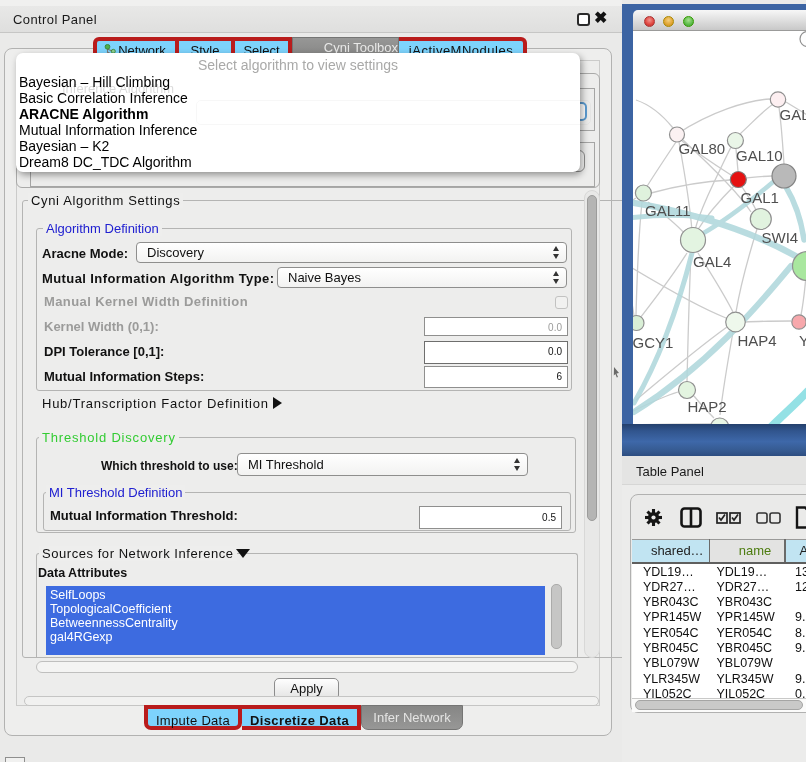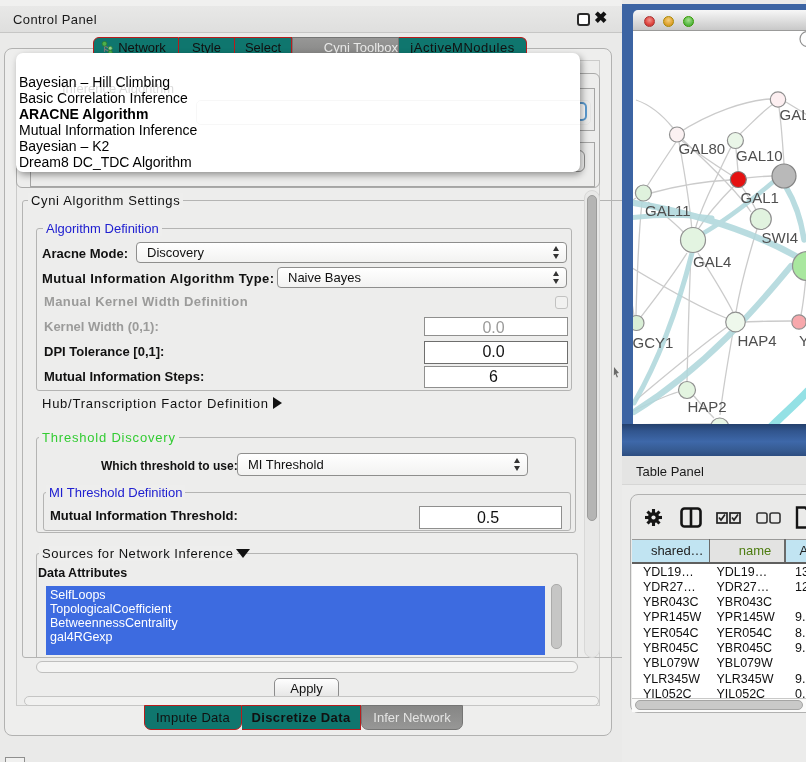--- a/index.html
+++ b/index.html
@@ -1,27 +1,27 @@
 <!DOCTYPE html>
 <html><head><meta charset="utf-8"><style>
 *{margin:0;padding:0;box-sizing:border-box}
 html,body{width:806px;height:762px;font-family:"Liberation Sans",sans-serif;overflow:hidden}
 body{position:relative;background:#eaeae9;font-size:13px;color:#111}
 .a{position:absolute}
 .gtxt{color:#9b9b9a}
 .lbl{position:absolute;font-size:13px;font-weight:bold;white-space:nowrap}
-.fld{position:absolute;background:#fff;border:1px solid #8f8f8e;font-size:16px;text-align:center;padding-right:5px;line-height:19px}
+.fld{position:absolute;background:#fff;border:1px solid #8f8f8e;font-size:10px;text-align:right;padding-right:5px;line-height:19px}
 .combo{position:absolute;background:linear-gradient(#ffffff,#f2f2f1);border:1px solid #8e8e8d;border-radius:4px;font-size:13px;line-height:19px;padding-left:10px}
 .spin{position:absolute;right:7px;top:0;bottom:0;display:flex;flex-direction:column;justify-content:center;gap:2.5px}
 .spin i{display:block;width:0;height:0;border-left:3px solid transparent;border-right:3px solid transparent}
 .spin .u{border-bottom:5px solid #333}
 .spin .d{border-top:5px solid #333}
 .grp{position:absolute;border:1px solid #b4b4b3;border-radius:3px}
 .grp>span{position:absolute;top:-8px;left:5px;background:#eeeeed;padding:0 3px;font-size:13px;white-space:nowrap}
-.tab{position:absolute;background:#0f766e;border:1px solid #b91c1c;font-size:13px;text-align:center;color:#111}
+.tab{position:absolute;background:#7dd3fc;border:4px solid #b91c1c;font-size:13px;text-align:center;color:#111}
 </style></head>
 <body>
 
 <div class="a" style="left:0;top:0;width:622px;height:6px;background:#f0f0ef"></div>
 <div class="a" style="left:0;top:6px;width:622px;height:27px;background:linear-gradient(#e8e8e7,#dfdfde);border-bottom:1px solid #c6c6c5"></div>
 <div class="a" style="left:13px;top:12px;font-size:13px;letter-spacing:0.4px;color:#1a1a1a">Control Panel</div>
 <div class="a" style="left:577px;top:13px;width:13px;height:13px;border:2px solid #2a2a2a;border-radius:3px;background:#fff"></div>
 <div class="a" style="left:594px;top:8px;font-size:16px;font-weight:bold;color:#111">✖</div>
 
 <div class="a" style="left:4px;top:48px;width:608px;height:688px;background:#eeeeed;border:1px solid #b2b2b1;border-radius:8px"></div>
@@ -108,20 +108,21 @@
 <div class="a" style="left:584px;top:190px;width:15.5px;height:468px;background:#e8e8e7;border:1px solid #d8d8d7;border-radius:8px"></div>
 <div class="a" style="left:586.5px;top:195px;width:10px;height:326px;background:#b5b5b4;border:1px solid #9c9c9b;border-radius:5px"></div>
 
 <svg class="a" style="left:612px;top:366px" width="9" height="12" viewBox="0 0 9 12">
     <path d="M2 1 L7 7 L4.5 7.5 L6 11 L4.8 11.4 L3.4 8 L1.8 9.5 Z" fill="#6a6a69"></path>
   </svg>
 
 <div class="a" style="left:4.5px;top:757px;width:20px;height:12px;border:1.5px solid #8f8f8e;background:#f1f1f0"></div>
 
 <div class="a" style="left:16px;top:53px;width:564px;height:119px;background:#fff;border-radius:7px;box-shadow:2px 3px 7px rgba(0,0,0,0.38)">
+  <div class="a" style="left:0;top:4px;width:564px;text-align:center;color:#a9a9a8;font-size:14px">Select algorithm to view settings</div>
   <div class="a" style="left:46px;top:28px;color:rgba(0,0,0,0.15);font-size:13px">Inference Algorithm</div>
   <div class="a" style="left:180px;top:47px;width:395px;height:25px;border:1px solid rgba(0,0,0,0.03);border-radius:5px"></div>
   <div class="a" style="left:3px;top:21px;font-size:14px;line-height:16.1px;color:#000">
     Bayesian – Hill Climbing<br>
     Basic Correlation Inference<br>
     <b>ARACNE Algorithm</b><br>
     Mutual Information Inference<br>
     Bayesian – K2<br>
     Dream8 DC_TDC Algorithm
   </div>

